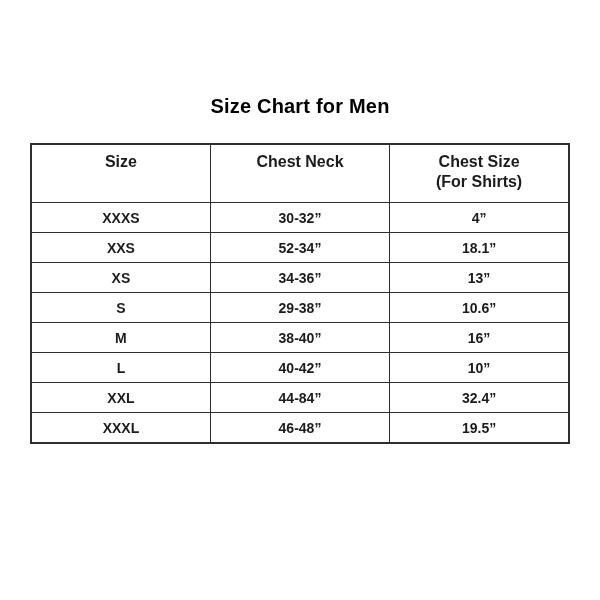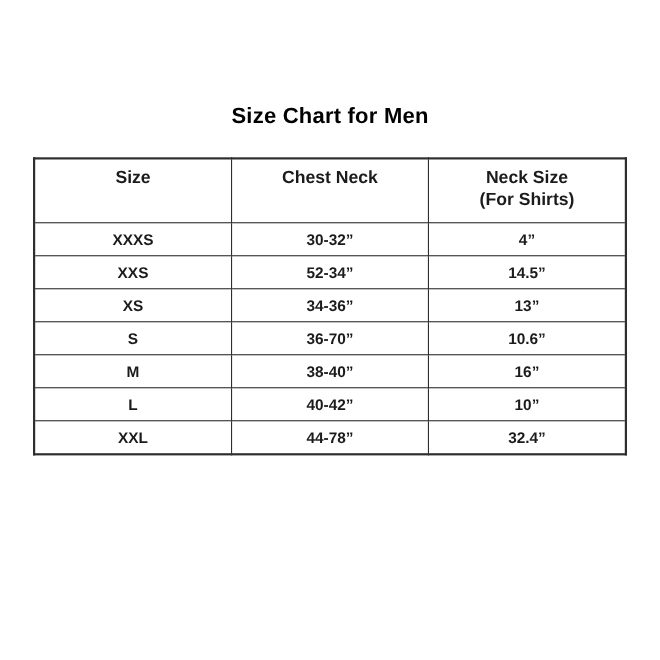--- a/index.html
+++ b/index.html
@@ -74,57 +74,62 @@
       <tr>
         <th>
           <span class="header-label">Size</span>
           <span class="header-sublabel"></span>
         </th>
         <th>
           <span class="header-label">Chest Neck</span>
           <span class="header-sublabel"></span>
         </th>
         <th>
-          <span class="header-label">Neck Size</span>
+          <span class="header-label">Chest Size</span>
           <span class="header-sublabel">(For Shirts)</span>
         </th>
       </tr>
     </thead>
     <tbody>
       <tr>
         <td>XXXS</td>
         <td>30-32”</td>
         <td>4”</td>
       </tr>
       <tr>
         <td>XXS</td>
         <td>52-34”</td>
-        <td>14.5”</td>
+        <td>18.1”</td>
       </tr>
       <tr>
         <td>XS</td>
         <td>34-36”</td>
         <td>13”</td>
       </tr>
       <tr>
         <td>S</td>
-        <td>36-70”</td>
+        <td>29-38”</td>
         <td>10.6”</td>
       </tr>
       <tr>
         <td>M</td>
         <td>38-40”</td>
         <td>16”</td>
       </tr>
       <tr>
         <td>L</td>
         <td>40-42”</td>
         <td>10”</td>
       </tr>
       <tr>
         <td>XXL</td>
-        <td>44-78”</td>
+        <td>44-84”</td>
         <td>32.4”</td>
+      </tr>
+      <tr>
+        <td>XXXL</td>
+        <td>46-48”</td>
+        <td>19.5”</td>
       </tr>
     </tbody>
   </table>
 
 </div>
 
 </body></html>

